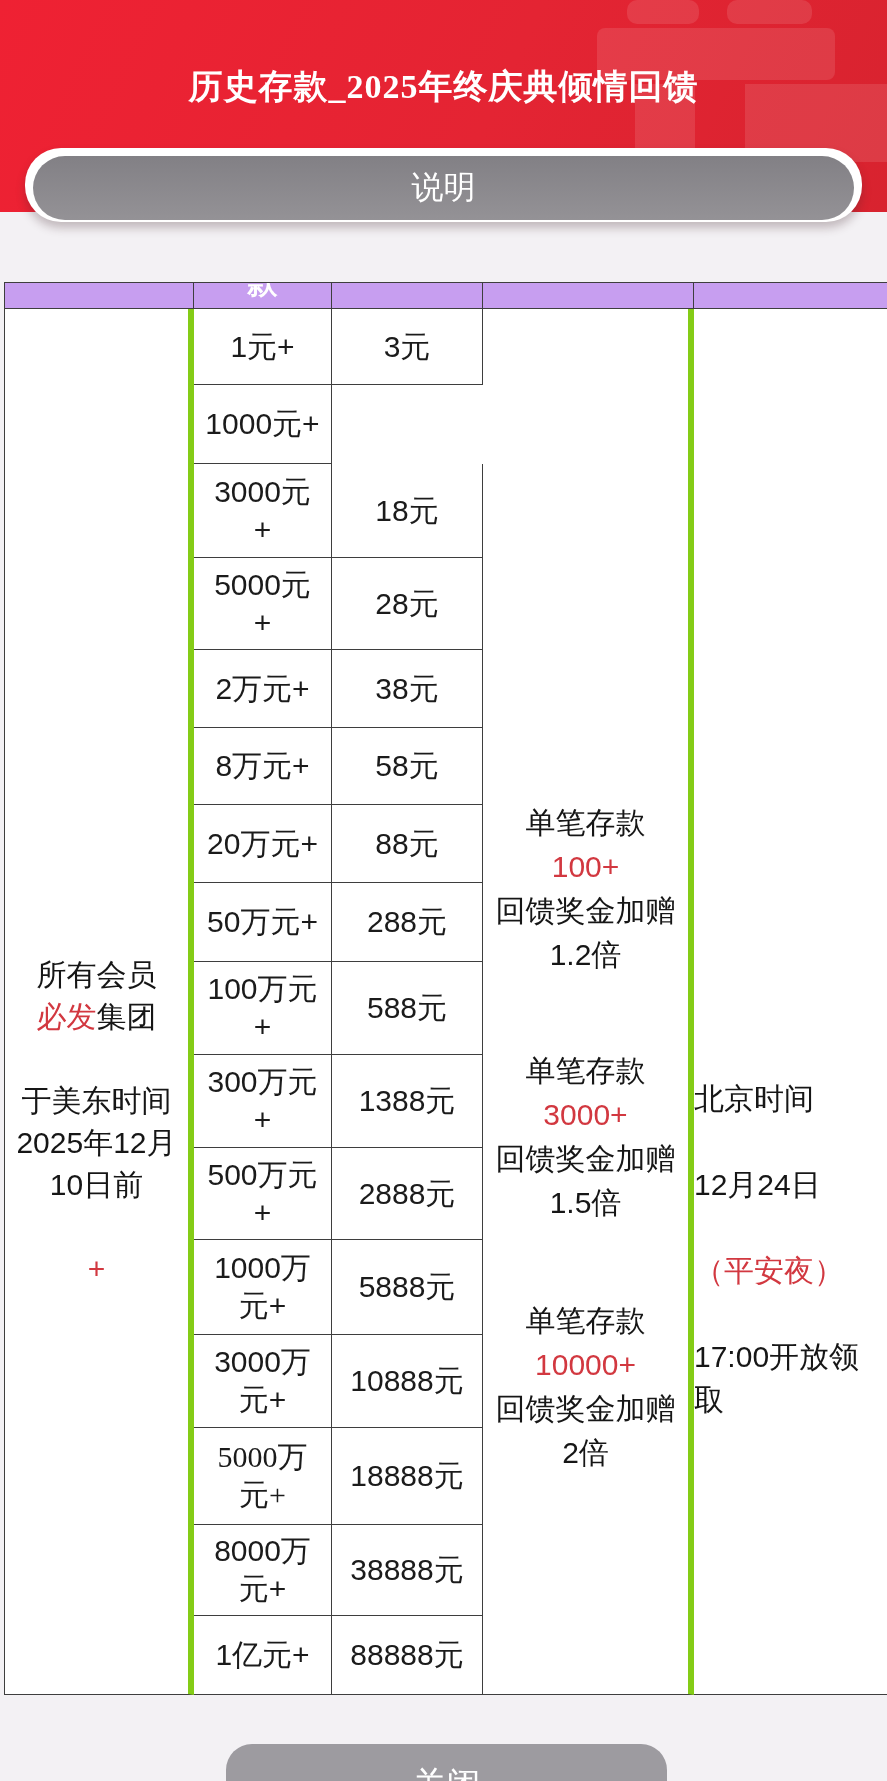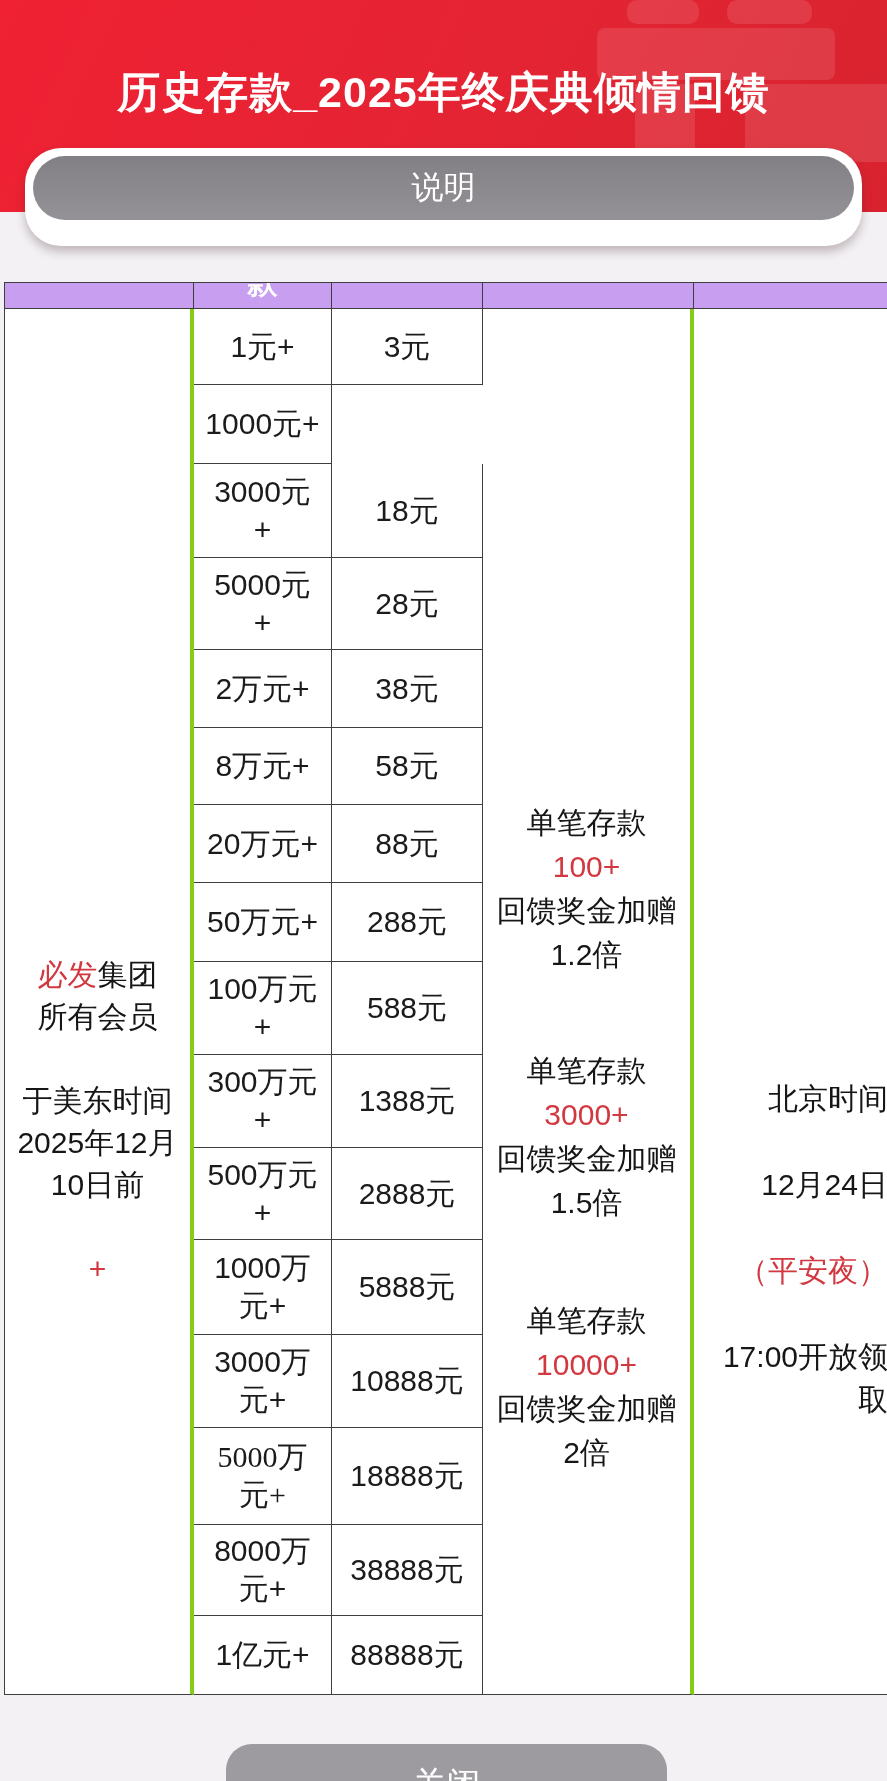--- a/index.html
+++ b/index.html
@@ -7,32 +7,32 @@
     width:887px;height:1781px;overflow:hidden;position:relative;
     background:#f3f1f4;font-family:"Liberation Sans",sans-serif;
   }
   
   .hero{
     position:absolute;left:0;top:0;width:887px;height:212px;
     background:linear-gradient(115deg,#ef2133 0%,#e42433 55%,#d8232f 100%);
   }
   .hero-title{
     position:absolute;left:0;top:64px;width:100%;text-align:center;
-    color:#ffffff;font-size:43px;font-weight:bold;letter-spacing:1px;
+    color:#ffffff;font-size:34px;font-weight:bold;letter-spacing:1px;font-family:Liberation Serif, serif;
   }
   .gift{position:absolute;right:0;top:0;width:290px;height:165px;overflow:hidden}
   .gift .g{position:absolute;background:rgba(255,255,255,0.11)}
   .g-bow1{left:30px;top:0;width:72px;height:24px;border-radius:10px}
   .g-bow2{left:130px;top:0;width:85px;height:24px;border-radius:10px}
   .g-lid{left:0;top:28px;width:238px;height:52px;border-radius:8px}
   .g-body-l{left:38px;top:84px;width:60px;height:78px}
   .g-body-r{left:148px;top:84px;width:142px;height:78px}
   
   .explain-wrap{
-    position:absolute;left:25px;top:148px;width:837px;height:98px;
+    position:absolute;left:25px;top:148px;width:837px;height:74px;
     background:#ffffff;border-radius:36px;
     box-shadow:0 6px 10px rgba(70,40,45,0.28);
   }
   .explain-btn{
     position:absolute;left:8px;top:8px;width:821px;height:64px;
     border-radius:32px;background:linear-gradient(#828085,#949296);
     color:#fff;font-size:32px;display:flex;align-items:center;justify-content:center;
     cursor:pointer;
   }
   
@@ -49,39 +49,39 @@
     overflow:hidden;display:flex;justify-content:center;align-items:flex-start;
   }
   .hcell.last{border-right:none}
   .hcell span{color:#fff;font-size:30px;line-height:30px;margin-top:-15px;font-weight:bold}
   .cell{
     border-right:1px solid #3e3e3e;border-bottom:1px solid #3e3e3e;
     display:flex;align-items:center;justify-content:center;text-align:center;
     font-size:30px;color:#1b1b1b;white-space:pre-line;line-height:38px;
   }
   .span-cell{
-    position:relative;border-right:4px solid #84cc16;border-bottom:1px solid #3e3e3e;
+    position:relative;border-right:6px solid #84cc16;border-bottom:1px solid #3e3e3e;
     grid-row:2 / span 16;background:#fff;
   }
   .span-left{grid-column:1}
   .span-mult{grid-column:4}
   .span-right{grid-column:5;border-right:none}
   .left-block{
     position:absolute;top:645px;left:0;right:0;text-align:center;
     font-size:30px;line-height:42px;color:#161616;
   }
   .gap{height:42px}
   .red{color:#d23840}
   .mult{
     position:absolute;left:0;right:0;text-align:center;
     font-size:30px;line-height:44px;color:#161616;
   }
   .mult.m1{top:492px}.mult.m2{top:740px}.mult.m3{top:990px}
   .right-block{
-    position:absolute;top:725px;left:0;right:0;text-align:right;
+    position:absolute;top:725px;left:0;right:0;text-align:left;
     font-size:30px;line-height:43px;color:#161616;white-space:pre-line;
   }
   
   .close-btn{
     position:absolute;left:226px;top:1744px;width:441px;height:70px;
     background:#9d9ba0;border-radius:26px;color:#fff;font-size:34px;
     display:flex;justify-content:center;align-items:flex-start;
     padding-top:18px;box-sizing:border-box;cursor:pointer;
   }
 </style>
@@ -108,22 +108,22 @@
   <div class="hcell" style="grid-row:1;grid-column:1"></div>
   <div class="hcell" style="grid-row:1;grid-column:2">
     <span>款</span>
   </div>
   <div class="hcell" style="grid-row:1;grid-column:3"></div>
   <div class="hcell" style="grid-row:1;grid-column:4"></div>
   <div class="hcell last" style="grid-row:1;grid-column:5"></div>
 
   <div class="span-cell span-left">
     <div class="left-block">
+      <div>所有会员</div>
       <div><span class="red">必发</span><span>集团</span></div>
-      <div>所有会员</div>
       <div class="gap"></div>
       <div>于美东时间</div>
       <div>2025年12月</div>
       <div>10日前</div>
       <div class="gap"></div>
       <div class="red">+</div>
     </div>
   </div>
 
   <div class="span-cell span-mult">

